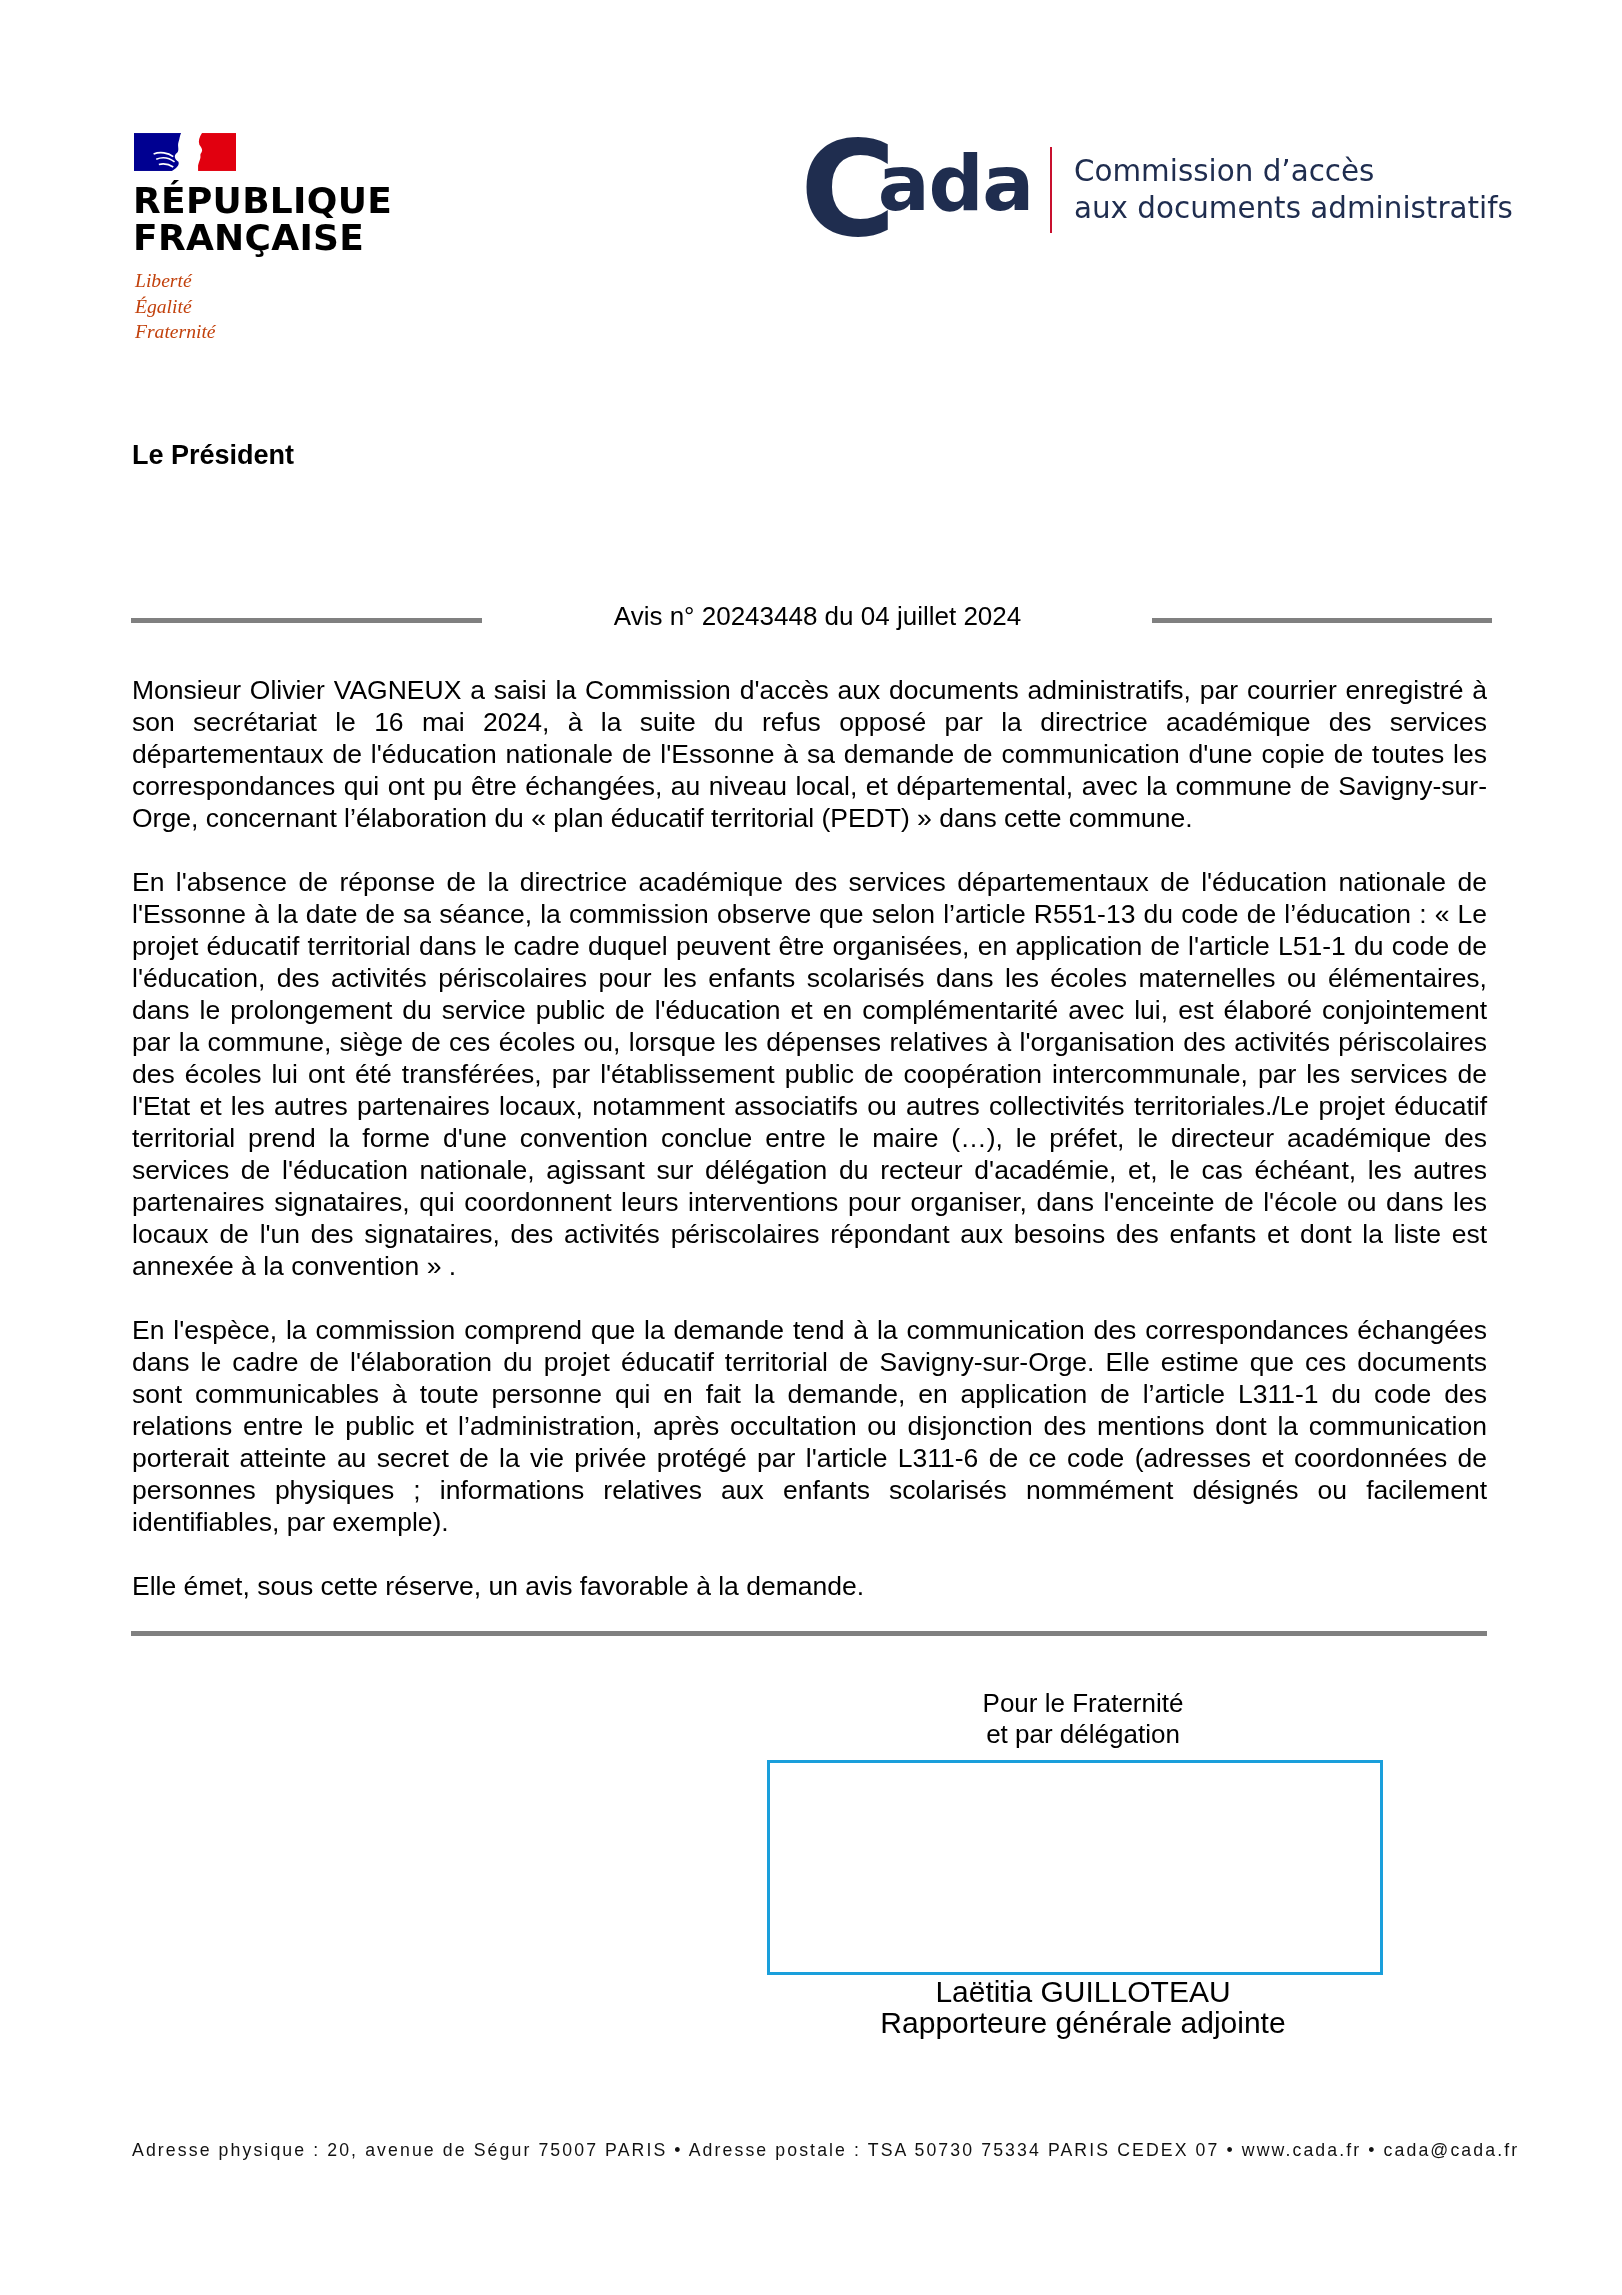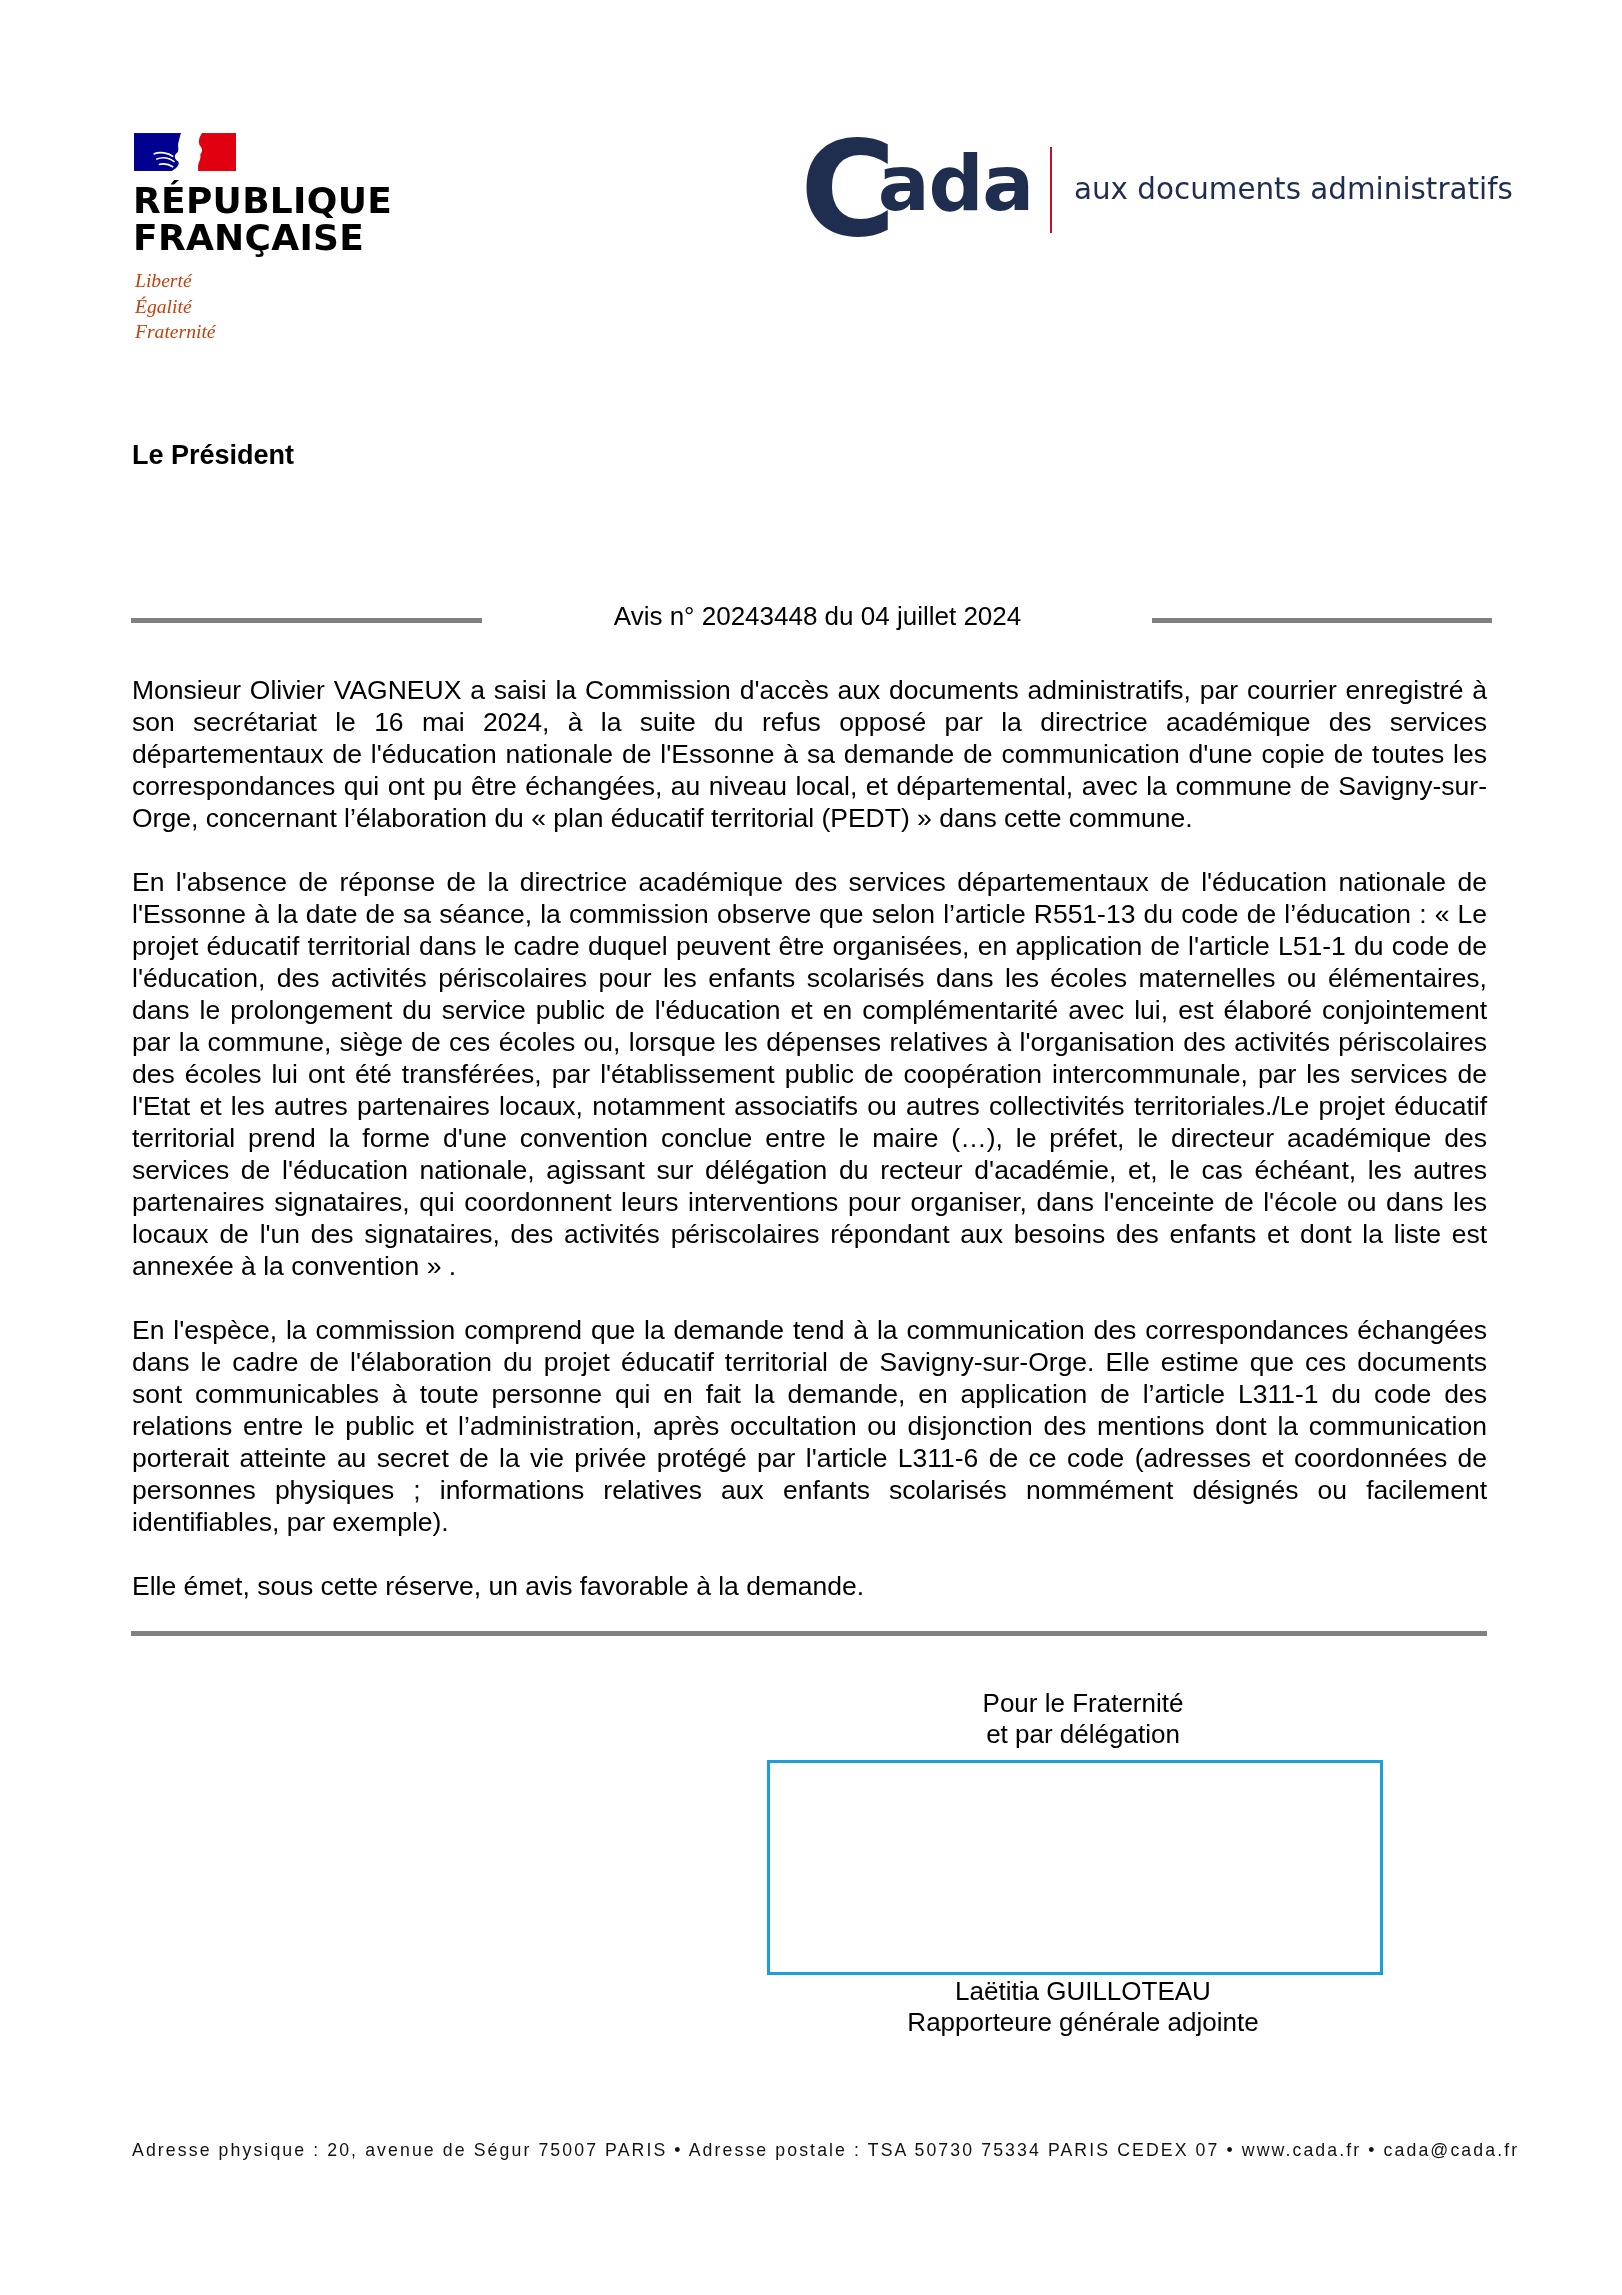--- a/index.html
+++ b/index.html
@@ -30,21 +30,21 @@
   .rule-right { left: 1152px; top: 618px; width: 340px; }
   .avis-title { left: 484px; top: 601px; width: 667px; text-align: center; font-size: 26px; line-height: 31px; }
 
   .body-text { left: 132px; top: 674px; width: 1355px; font-size: 26.5px; line-height: 32px; text-align: justify; }
   .body-text p { margin: 0 0 32px 0; }
 
   .rule-bottom { left: 131px; top: 1631px; width: 1356px; }
 
   .sig-intro { left: 772px; top: 1688px; width: 622px; text-align: center; font-size: 26px; line-height: 31px; }
   .sig-box { left: 767px; top: 1760px; width: 610px; height: 209px; border: 3.3px solid #1a9fdb; box-sizing: content-box; }
-  .sig-name { left: 772px; top: 1976px; width: 622px; text-align: center; font-size: 26px; line-height: 31px; }
+  .sig-name { left: 772px; top: 1976px; width: 622px; text-align: center; font-size: 30px; line-height: 31px; }
 
   .footer { left: 132px; top: 2140px; width: 1356px; font-size: 17.7px; letter-spacing: 2.1px; color: #111; white-space: nowrap; }
 </style>
 </head>
 <body>
 
 <div class="abs flag">
   <svg width="102" height="38" viewBox="0 0 156 58">
     <rect x="0" y="0" width="72" height="58" fill="#000091"></rect>
     <rect x="98" y="0" width="58" height="58" fill="#e1000f"></rect>
@@ -62,20 +62,21 @@
   <div>Fraternité</div>
 </div>
 
 <div class="abs cada-logo">
   <div class="cada-word">
     <span class="cada-c">C</span>
     <span class="cada-ada">ada</span>
   </div>
   <div class="cada-sep"></div>
   <div class="cada-full">
+    <div>Commission d’accès</div>
     <div>aux documents administratifs</div>
   </div>
 </div>
 
 <div class="abs president">Le Président</div>
 
 <div class="abs rule rule-left"></div>
 <div class="abs avis-title">Avis n° 20243448 du 04 juillet 2024</div>
 <div class="abs rule rule-right"></div>
 

